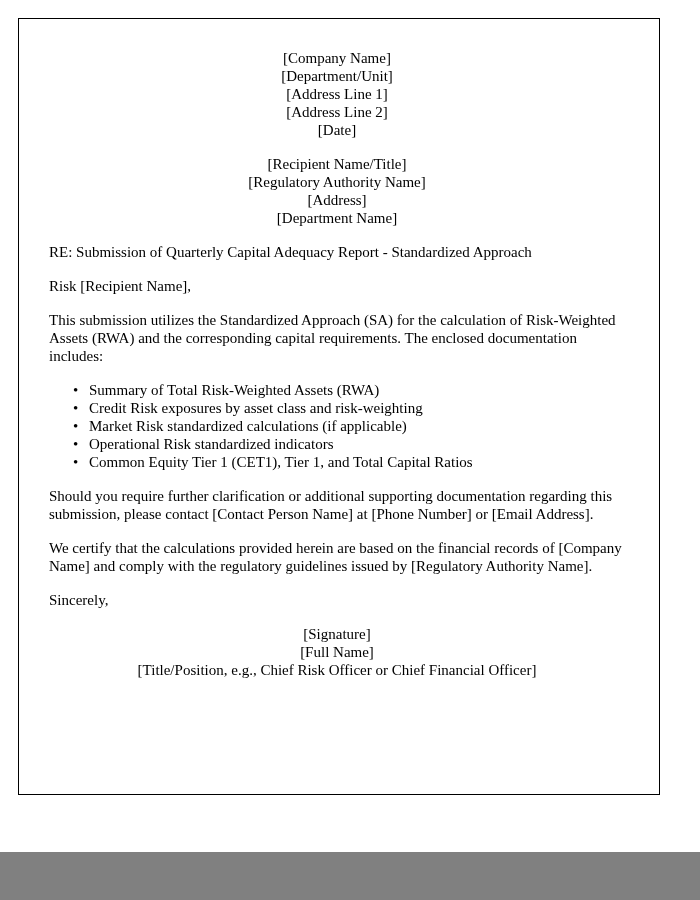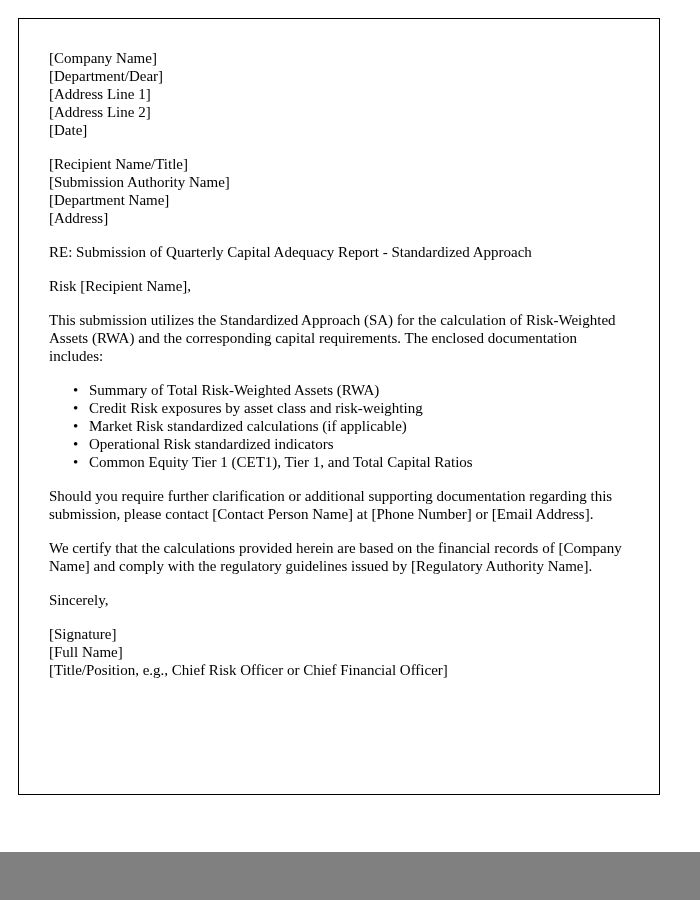--- a/index.html
+++ b/index.html
@@ -33,20 +33,21 @@
     overflow: hidden;
     color: #000000;
     font-size: 15px;
     line-height: 18px;
   }
   .block {
     margin: 0 0 16px 0;
   }
   .line {
     white-space: nowrap;
+    text-align: center;
   }
   .para {
     margin: 0 0 16px 0;
   }
   .subject {
     font-weight: normal;
     margin: 0 0 16px 0;
   }
   .bullet-list {
     margin: 0 0 16px 0;
@@ -64,31 +65,31 @@
   }
 </style>
 </head>
 <body>
 
 <div class="paper">
   <div class="letter-frame">
 
     <div class="block">
       <div class="line">[Company Name]</div>
-      <div class="line">[Department/Dear]</div>
+      <div class="line">[Department/Unit]</div>
       <div class="line">[Address Line 1]</div>
       <div class="line">[Address Line 2]</div>
       <div class="line">[Date]</div>
     </div>
 
     <div class="block">
       <div class="line">[Recipient Name/Title]</div>
-      <div class="line">[Submission Authority Name]</div>
+      <div class="line">[Regulatory Authority Name]</div>
+      <div class="line">[Address]</div>
       <div class="line">[Department Name]</div>
-      <div class="line">[Address]</div>
     </div>
 
     <div class="subject">RE: Submission of Quarterly Capital Adequacy Report - Standardized Approach</div>
 
     <div class="para">Risk [Recipient Name],</div>
 
 
     <div class="para">This submission utilizes the Standardized Approach (SA) for the calculation of Risk-Weighted Assets (RWA) and the corresponding capital requirements. The enclosed documentation includes:</div>
 
     <div class="bullet-list">

